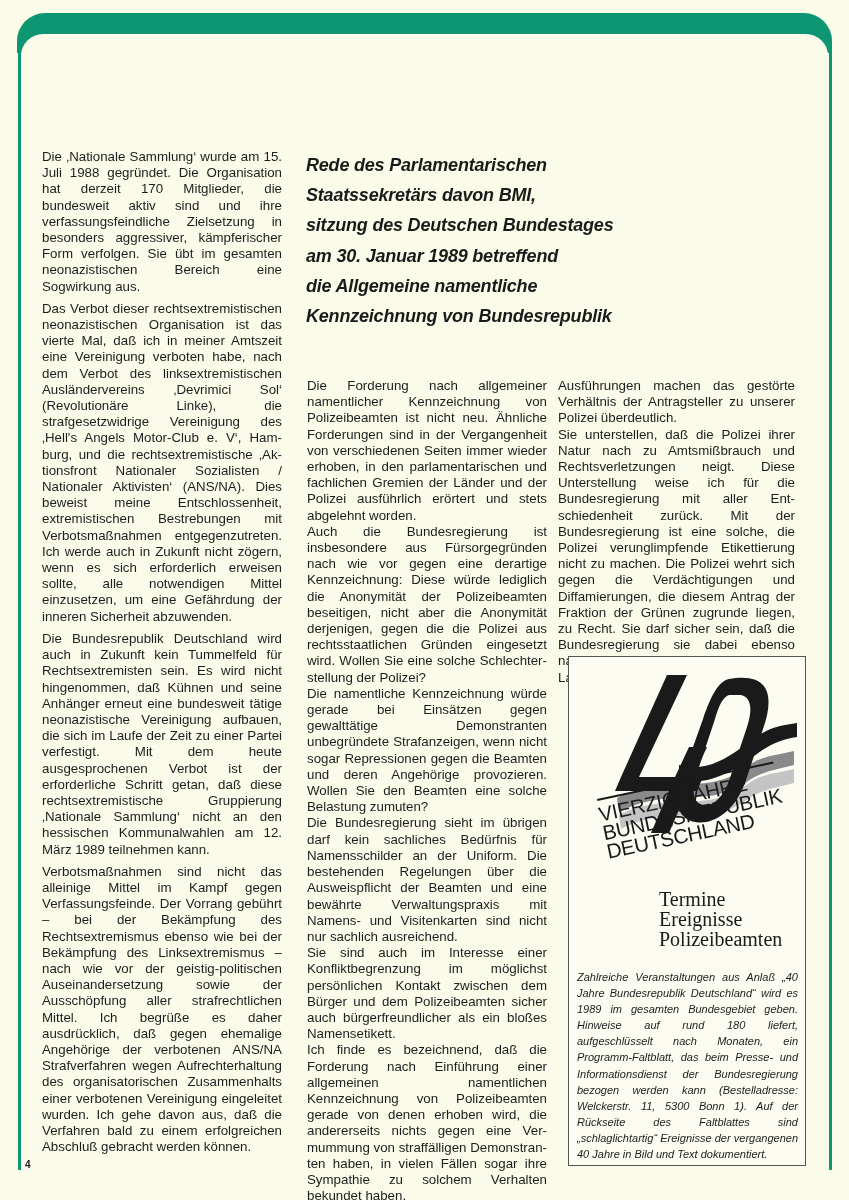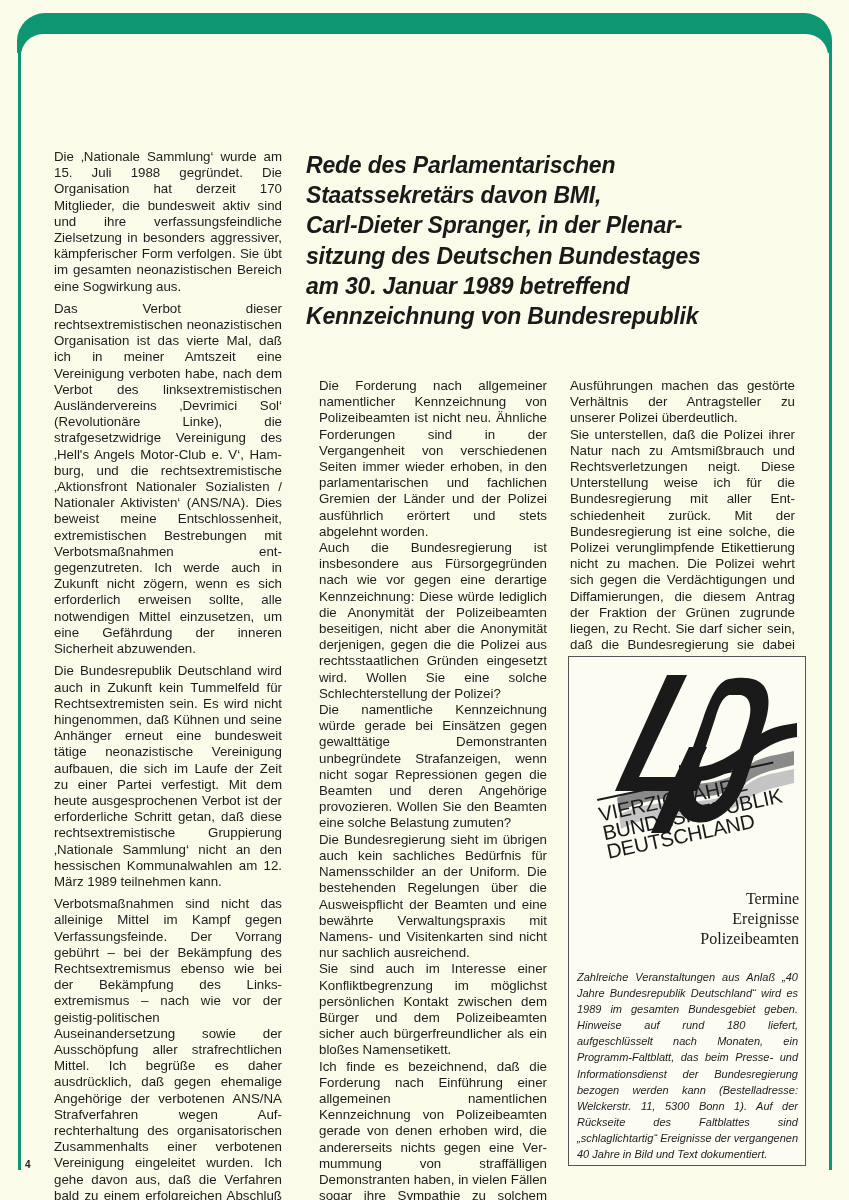--- a/index.html
+++ b/index.html
@@ -19,52 +19,52 @@
     background: #fbfbe9;
     border-radius: 22px 22px 0 0;
   }
   .frame-left { position: absolute; left: 18px; top: 45px; width: 3px; height: 1125px; background: #0e9571; }
   .frame-right { position: absolute; left: 829px; top: 45px; width: 3px; height: 1125px; background: #0e9571; }
 
   .col {
     position: absolute; font-size: 13.3px; line-height: 16.2px;
     text-align: justify; hyphens: manual;
   }
-  .col p { margin: 0 0 6px 12px; }
+  .col p { margin: 0 0 6px 0; }
   .col p.tight { margin-bottom: 0; }
   #col1 { left: 42px; top: 149px; width: 240px; }
   #col2 { left: 307px; top: 378px; width: 240px; }
   #col3 { left: 558px; top: 378px; width: 237px; }
 
   .headline {
     position: absolute; left: 306px; top: 150px; width: 520px;
     font-family: "Liberation Sans", sans-serif;
     font-weight: bold; font-style: italic;
-    font-size: 23px; line-height: 30.2px; letter-spacing: -0.2px;
+    font-size: 18px; line-height: 30.2px; letter-spacing: -0.2px;
     color: #1a1a1a;
   }
   .headline div { white-space: nowrap; }
 
   .page-num { position: absolute; left: 25px; top: 1159px; font-size: 10px; font-weight: bold; }
 
   .box {
     position: absolute; left: 568px; top: 656px; width: 238px; height: 510px;
     border: 1.5px solid #555; background: #fcfcf2; box-sizing: border-box;
   }
   .logo { position: absolute; left: 10px; top: 8px; width: 220px; height: 185px; }
   .logo-text {
     position: absolute; left: 28px; top: 148px;
     transform: rotate(-12deg); transform-origin: left top;
     font-family: "Liberation Sans", sans-serif; font-size: 20.5px; line-height: 19px;
     font-weight: normal; letter-spacing: -0.3px; color: #1a1a1a;
   }
   .logo-line { position: absolute; left: 28px; top: 142px; width: 180px; height: 2px; background:#1a1a1a; transform: rotate(-12deg); transform-origin: left top; }
   .serif-list {
-    position: absolute; left: 90px; top: 232px; width: 140px; text-align: right;
-    font-family: "Liberation Serif", serif; font-size: 16px; line-height: 20px; color: #1a1a1a;
+    position: absolute; left: 90px; top: 232px; width: 140px; text-align: left;
+    font-family: "Liberation Serif", serif; font-size: 20px; line-height: 20px; color: #1a1a1a;
   }
   .box-text {
     position: absolute; left: 8px; top: 312px; width: 221px;
     font-style: italic; font-size: 11px; line-height: 16.1px; text-align: justify;
   }
 </style>
 </head>
 <body>
 
 <div class="frame-top"></div>
@@ -75,31 +75,31 @@
   <p>Die ‚Nationale Sammlung‘ wurde am 15. Juli 1988 gegründet. Die Organisation hat derzeit 170 Mitglieder, die bundesweit aktiv sind und ihre verfassungsfeindliche Zielsetzung in besonders aggressiver, kämpferischer Form verfolgen. Sie übt im gesamten neonazistischen Bereich eine Sogwirkung aus.</p>
   <p>Das Verbot dieser rechtsextremistischen neonazistischen Organisation ist das vier­te Mal, daß ich in meiner Amtszeit eine Vereinigung verboten habe, nach dem Verbot des linksextremistischen Auslän­dervereins ‚Devrimici Sol‘ (Revolutionäre Linke), die strafgesetzwidrige Vereinigung des ‚Hell's Angels Motor-Club e. V‘, Ham­burg, und die rechtsextremistische ‚Ak­tionsfront Nationaler Sozialisten / Nationa­ler Aktivisten‘ (ANS/NA). Dies beweist mei­ne Entschlossenheit, extremistischen Be­strebungen mit Verbotsmaßnahmen ent­gegenzutreten. Ich werde auch in Zukunft nicht zögern, wenn es sich erforderlich erweisen sollte, alle notwendigen Mittel einzusetzen, um eine Gefährdung der in­neren Sicherheit abzuwenden.</p>
   <p>Die Bundesrepublik Deutschland wird auch in Zukunft kein Tummelfeld für Rechtsextremisten sein. Es wird nicht hin­genommen, daß Kühnen und seine Anhän­ger erneut eine bundesweit tätige neonazi­stische Vereinigung aufbauen, die sich im Laufe der Zeit zu einer Partei verfestigt. Mit dem heute ausgesprochenen Verbot ist der erforderliche Schritt getan, daß diese rechtsextremistische Gruppierung ‚Natio­nale Sammlung‘ nicht an den hessischen Kommunalwahlen am 12. März 1989 teil­nehmen kann.</p>
   <p>Verbotsmaßnahmen sind nicht das alleini­ge Mittel im Kampf gegen Verfassungs­feinde. Der Vorrang gebührt – bei der Bekämpfung des Rechtsextremismus ebenso wie bei der Bekämpfung des Links­extremismus – nach wie vor der geistig-politischen Auseinandersetzung sowie der Ausschöpfung aller strafrechtlichen Mittel. Ich begrüße es daher ausdrücklich, daß gegen ehemalige Angehörige der verbote­nen ANS/NA Strafverfahren wegen Auf­rechterhaltung des organisatorischen Zu­sammenhalts einer verbotenen Vereini­gung eingeleitet wurden. Ich gehe davon aus, daß die Verfahren bald zu einem erfolgreichen Abschluß gebracht werden können.</p>
 
 </div>
 
 <div class="headline">
   <div>Rede des Parlamentarischen</div>
   <div>Staatssekretärs davon BMI,</div>
-  <div>Carl-Dieter Spranger, in der Plenar-</div>
   <div>sitzung des Deutschen Bundestages</div>
   <div>am 30. Januar 1989 betreffend</div>
+  <div>die Allgemeine namentliche</div>
   <div>Kennzeichnung von Bundesrepublik</div>
 </div>
 
 <div id="col2" class="col">
   <p class="tight">Die Forderung nach allgemeiner namentli­cher Kennzeichnung von Polizeibeamten ist nicht neu. Ähnliche Forderungen sind in der Vergangenheit von verschiedenen Sei­ten immer wieder erhoben, in den parla­mentarischen und fachlichen Gremien der Länder und der Polizei ausführlich erörtert und stets abgelehnt worden.</p>
   <p class="tight">Auch die Bundesregierung ist insbesonde­re aus Fürsorgegründen nach wie vor ge­gen eine derartige Kennzeichnung: Diese würde lediglich die Anonymität der Polizei­beamten beseitigen, nicht aber die Anony­mität derjenigen, gegen die die Polizei aus rechtsstaatlichen Gründen eingesetzt wird. Wollen Sie eine solche Schlechter­stellung der Polizei?</p>
   <p class="tight">Die namentliche Kennzeichnung würde gerade bei Einsätzen gegen gewalttätige Demonstranten unbegründete Strafanzei­gen, wenn nicht sogar Repressionen ge­gen die Beamten und deren Angehörige provozieren. Wollen Sie den Beamten eine solche Belastung zumuten?</p>
-  <p class="tight">Die Bundesregierung sieht im übrigen auch kein sachliches Bedürfnis für Namensschil­der an der Uniform. Die bestehenden Rege­lungen über die Ausweispflicht der Beam­ten und eine bewährte Verwaltungspraxis mit Namens- und Visitenkarten sind nicht nur sachlich ausreichend.</p>
+  <p class="tight">Die Bundesregierung sieht im übrigen darf kein sachliches Bedürfnis für Namensschil­der an der Uniform. Die bestehenden Rege­lungen über die Ausweispflicht der Beam­ten und eine bewährte Verwaltungspraxis mit Namens- und Visitenkarten sind nicht nur sachlich ausreichend.</p>
   <p class="tight">Sie sind auch im Interesse einer Konflikt­begrenzung im möglichst persönlichen Kontakt zwischen dem Bürger und dem Polizeibeamten sicher auch bürgerfreund­licher als ein bloßes Namensetikett.</p>
   <p class="tight">Ich finde es bezeichnend, daß die Forde­rung nach Einführung einer allgemeinen namentlichen Kennzeichnung von Polizei­beamten gerade von denen erhoben wird, die andererseits nichts gegen eine Ver­mummung von straffälligen Demonstran­ten haben, in vielen Fällen sogar ihre Sym­pathie zu solchem Verhalten bekundet haben.</p>
 
 </div>
 
 <div id="col3" class="col">
   <p class="tight">Ausführungen machen das gestörte Ver­hältnis der Antragsteller zu unserer Polizei überdeutlich.</p>
   <p class="tight">Sie unterstellen, daß die Polizei ihrer Natur nach zu Amtsmißbrauch und Rechtsverlet­zungen neigt. Diese Unterstellung weise ich für die Bundesregierung mit aller Ent­schiedenheit zurück. Mit der Bundesregie­rung ist eine solche, die Polizei verun­glimpfende Etikettierung nicht zu machen. Die Polizei wehrt sich gegen die Verdächti­gungen und Diffamierungen, die diesem Antrag der Fraktion der Grünen zugrunde liegen, zu Recht. Sie darf sicher sein, daß die Bundesregierung sie dabei ebenso nachhaltig unterstützt wie alle Landesre­gierungen.</p>
 </div>
 

